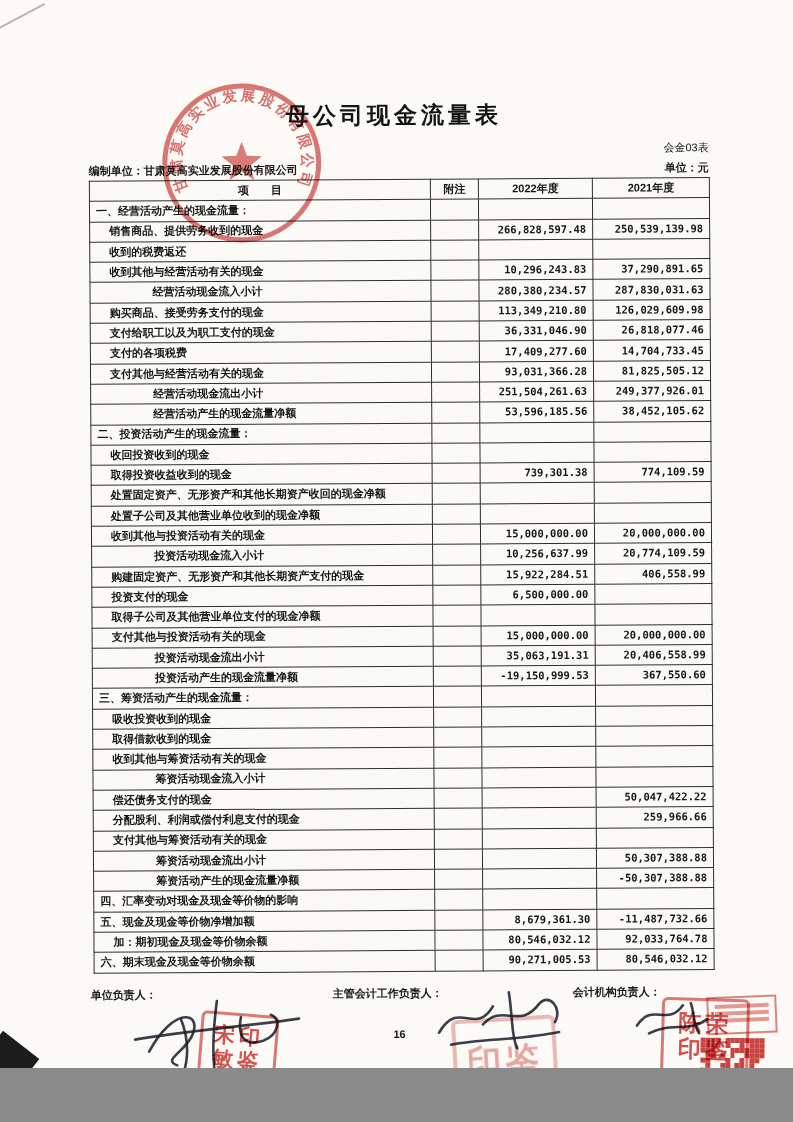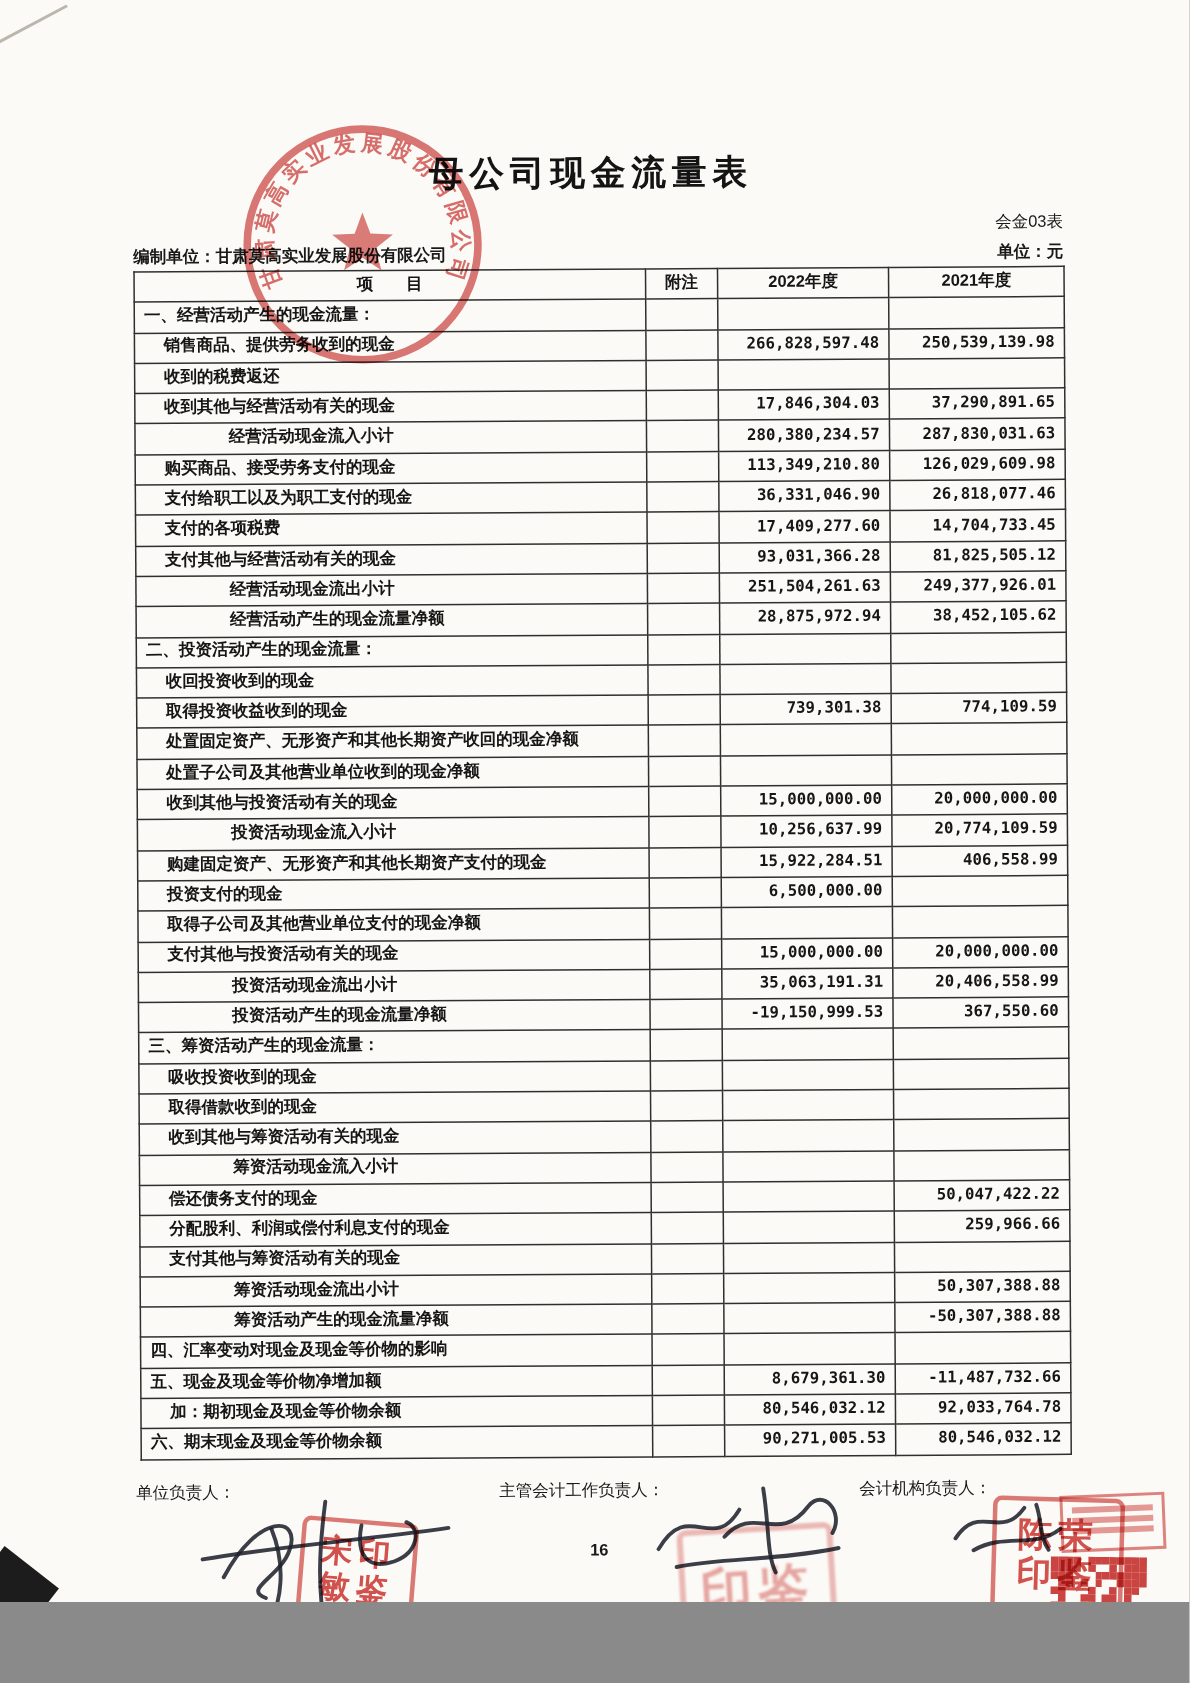--- a/index.html
+++ b/index.html
@@ -31,21 +31,21 @@
   .cf col.c-y22{width:114px;} .cf col.c-y21{width:117px;}
   .cf td.num{
     text-align:right;padding-right:6px;
     font-family:"DejaVu Sans Mono",monospace;font-size:10.5px;font-weight:600;
   }
   .cf td.item.ind0{padding-left:6px;}
   .cf td.item.ind1{padding-left:19px;}
   .cf td.item.ind2{padding-left:62px;}
   .cf td.item.sec{font-weight:700;}
 
-  .footer-label{position:absolute;top:986px;font-size:11px;font-weight:400;}
+  .footer-label{position:absolute;top:986px;font-size:11px;font-weight:700;}
   .fl-1{left:88px;} .fl-2{left:330px;} .fl-3{left:570px;}
   .page-no{position:absolute;top:1028px;left:0;width:100%;text-align:center;font-size:11px;font-weight:600;}
   .company-seal{position:absolute;left:158px;top:74px;width:172px;height:172px;mix-blend-mode:multiply;opacity:.85;}
   .pseal{
     position:absolute;mix-blend-mode:multiply;
     border:3px solid rgba(197,33,28,.6);border-radius:6px;
     display:flex;align-items:center;justify-content:center;text-align:center;
     color:rgba(197,33,28,.78);font-weight:bold;
   }
   .pseal .chars{word-break:break-all;line-height:1.12;letter-spacing:4px;}
@@ -127,21 +127,21 @@
           </tr>
           <tr>
             <td class="item ind1">收到的税费返还</td>
             <td class="note"></td>
             <td class="num"></td>
             <td class="num"></td>
           </tr>
           <tr>
             <td class="item ind1">收到其他与经营活动有关的现金</td>
             <td class="note"></td>
-            <td class="num">17,846,304.03</td>
+            <td class="num">10,296,243.83</td>
             <td class="num">37,290,891.65</td>
           </tr>
           <tr>
             <td class="item ind2">经营活动现金流入小计</td>
             <td class="note"></td>
             <td class="num">280,380,234.57</td>
             <td class="num">287,830,031.63</td>
           </tr>
           <tr>
             <td class="item ind1">购买商品、接受劳务支付的现金</td>
@@ -169,21 +169,21 @@
           </tr>
           <tr>
             <td class="item ind2">经营活动现金流出小计</td>
             <td class="note"></td>
             <td class="num">251,504,261.63</td>
             <td class="num">249,377,926.01</td>
           </tr>
           <tr>
             <td class="item ind2">经营活动产生的现金流量净额</td>
             <td class="note"></td>
-            <td class="num">28,875,972.94</td>
+            <td class="num">53,596,185.56</td>
             <td class="num">38,452,105.62</td>
           </tr>
           <tr>
             <td class="item ind0 sec">二、投资活动产生的现金流量：</td>
             <td class="note"></td>
             <td class="num"></td>
             <td class="num"></td>
           </tr>
           <tr>
             <td class="item ind1">收回投资收到的现金</td>

